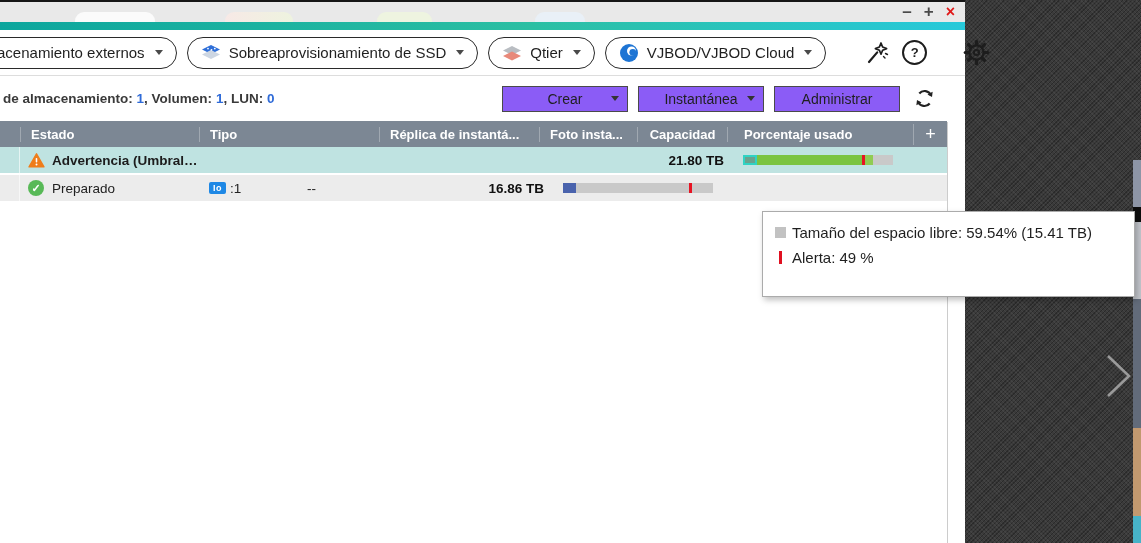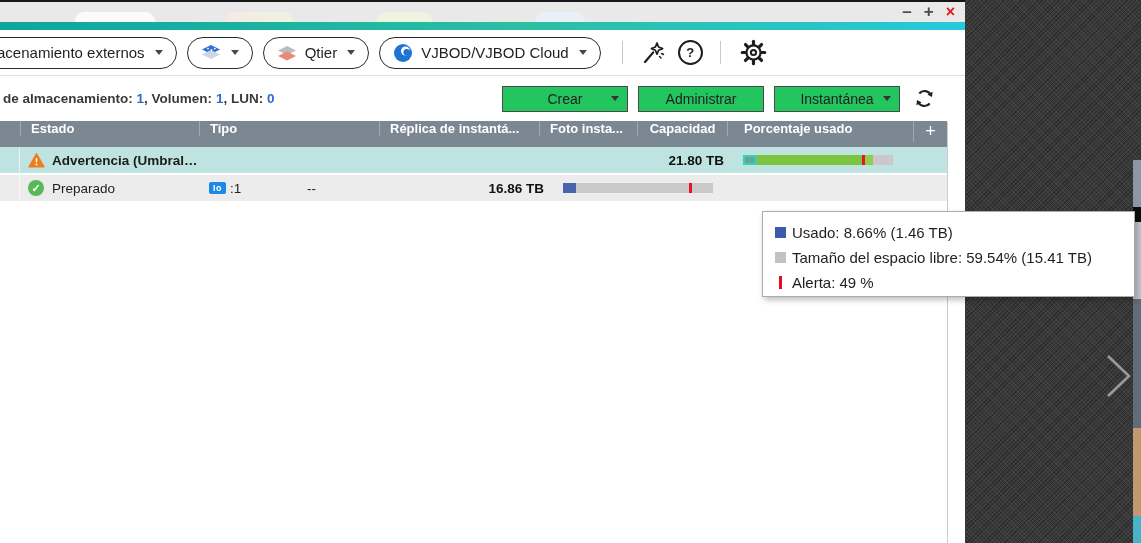--- a/index.html
+++ b/index.html
@@ -37,29 +37,29 @@
   .tb-icon{display:flex;align-items:center;justify-content:center;margin:0 6px;}
   .help-circle{width:21px;height:21px;border:2.2px solid #1d1d1d;border-radius:50%;display:flex;
                align-items:center;justify-content:center;font-size:13px;font-weight:700;color:#1d1d1d;}
   .thin-divider{height:1px;background:#ddd;}
 
   
   .actionbar{height:45px;display:flex;align-items:center;padding:0 28px 0 3px;background:#fff;}
   .summary{font-size:13.5px;font-weight:700;color:#3a3a3a;white-space:nowrap;text-align:right;}
   .summary .num{color:#2f6bd8;}
   .spacer{flex:1;}
-  .btn{height:24px;min-width:124px;border:1px solid #4a4a4a;background:#22c55e;font-size:14px;color:#1f1f1f;
+  .btn{height:24px;min-width:124px;border:1px solid #4a4a4a;background:#8b5cf6;font-size:14px;color:#1f1f1f;
        display:flex;align-items:center;justify-content:center;position:relative;margin-left:10px;
        font-family:"Liberation Sans",sans-serif;}
   .btn .caret{position:absolute;right:8px;border-top-color:#333;}
   .refresh{margin-left:12px;display:flex;align-items:center;}
 
   
   .grid{width:947px;}
-  .thead{display:flex;height:26px;background:#7c8794;color:#fff;font-size:13px;font-weight:700;align-items:flex-start;}
+  .thead{display:flex;height:26px;background:#7c8794;color:#fff;font-size:13px;font-weight:700;align-items:center;}
   .th{display:flex;align-items:center;padding-left:10px;border-left:1px solid rgba(255,255,255,.28);
       overflow:hidden;white-space:nowrap;box-sizing:border-box;}
   .th:first-child{border-left:none;}
   .c0{width:20px;padding-left:0;}
   .c1{width:179px;} .c2{width:180px;} .c3{width:98px;} .c4{width:160px;}
   .c5{width:90px;justify-content:center;padding-left:0;}
   .c6{width:186px;padding-left:16px;}
   .c7{width:34px;justify-content:center;padding-left:0;font-size:18px;font-weight:400;}
   .trow{display:flex;height:26px;align-items:center;font-size:13.5px;border-bottom:2px solid #fff;}
   .row-warn{background:#bfe3e1;}
@@ -135,20 +135,21 @@
       <div class="pill">
         <span class="tb-icon" style="margin:0;">
           <svg width="20" height="18" viewBox="0 0 20 18">
             <polygon points="10,1 19,5.5 10,10 1,5.5" fill="#2f6fd8"></polygon>
             <polygon points="10,6 19,10.5 10,15 1,10.5" fill="#cdd6e2"></polygon>
             <circle cx="7" cy="4.6" r="0.9" fill="#fff"></circle>
               <circle cx="10.5" cy="5.8" r="0.9" fill="#fff"></circle>
               <circle cx="13.8" cy="4.6" r="0.9" fill="#fff"></circle>
           </svg>
         </span>
+        <span>Sobreaprovisionamiento de SSD</span>
         <span class="caret"></span>
       </div>
       <div class="pill">
         <span class="tb-icon" style="margin:0;">
           <svg width="20" height="18" viewBox="0 0 20 18">
             <polygon points="10,2 19,6.5 10,11 1,6.5" fill="#b9bdc2"></polygon>
             <polygon points="10,7.5 19,12 10,16.5 1,12" fill="#e8897a"></polygon>
           </svg>
         </span>
         <span>Qtier</span>
@@ -208,25 +209,25 @@
         <span class="num">1</span><span>,</span>
         <span>LUN:</span>
         <span class="num">0</span>
       </div>
       <div class="spacer"></div>
       <div class="btn">
         <span>Crear</span>
         <span class="caret"></span>
       </div>
       <div class="btn">
+        <span>Instantánea</span>
+        <span class="caret"></span>
+      </div>
+      <div class="btn">
         <span>Administrar</span>
-      </div>
-      <div class="btn">
-        <span>Instantánea</span>
-        <span class="caret"></span>
       </div>
       <div class="refresh">
         <svg width="25" height="25" viewBox="0 0 24 24" fill="none">
           <path d="M7 7.2 A6.6 6.6 0 0 1 18.3 9.2" stroke="#222" stroke-width="2.1"></path>
           <polygon points="19.8,5.5 19.2,10.6 14.8,8.2" fill="#222"></polygon>
           <path d="M17 16.8 A6.6 6.6 0 0 1 5.7 14.8" stroke="#222" stroke-width="2.1"></path>
           <polygon points="4.2,18.5 4.8,13.4 9.2,15.8" fill="#222"></polygon>
         </svg>
       </div>
     </div>
@@ -305,24 +306,20 @@
         </div>
         <div class="td c7"></div>
       </div>
     </div>
 
     <div class="vline"></div>
   </div>
 
   <div class="tooltip">
     <div class="tip-row">
-      <span class="sq sq-used"></span>
-      <span>Usado: 8.66% (1.46 TB)</span>
-    </div>
-    <div class="tip-row">
       <span class="sq sq-free"></span>
       <span>Tamaño del espacio libre: 59.54% (15.41 TB)</span>
     </div>
     <div class="tip-row">
       <span class="tick-red"></span>
       <span>Alerta: 49 %</span>
     </div>
   </div>
 
 </div>

